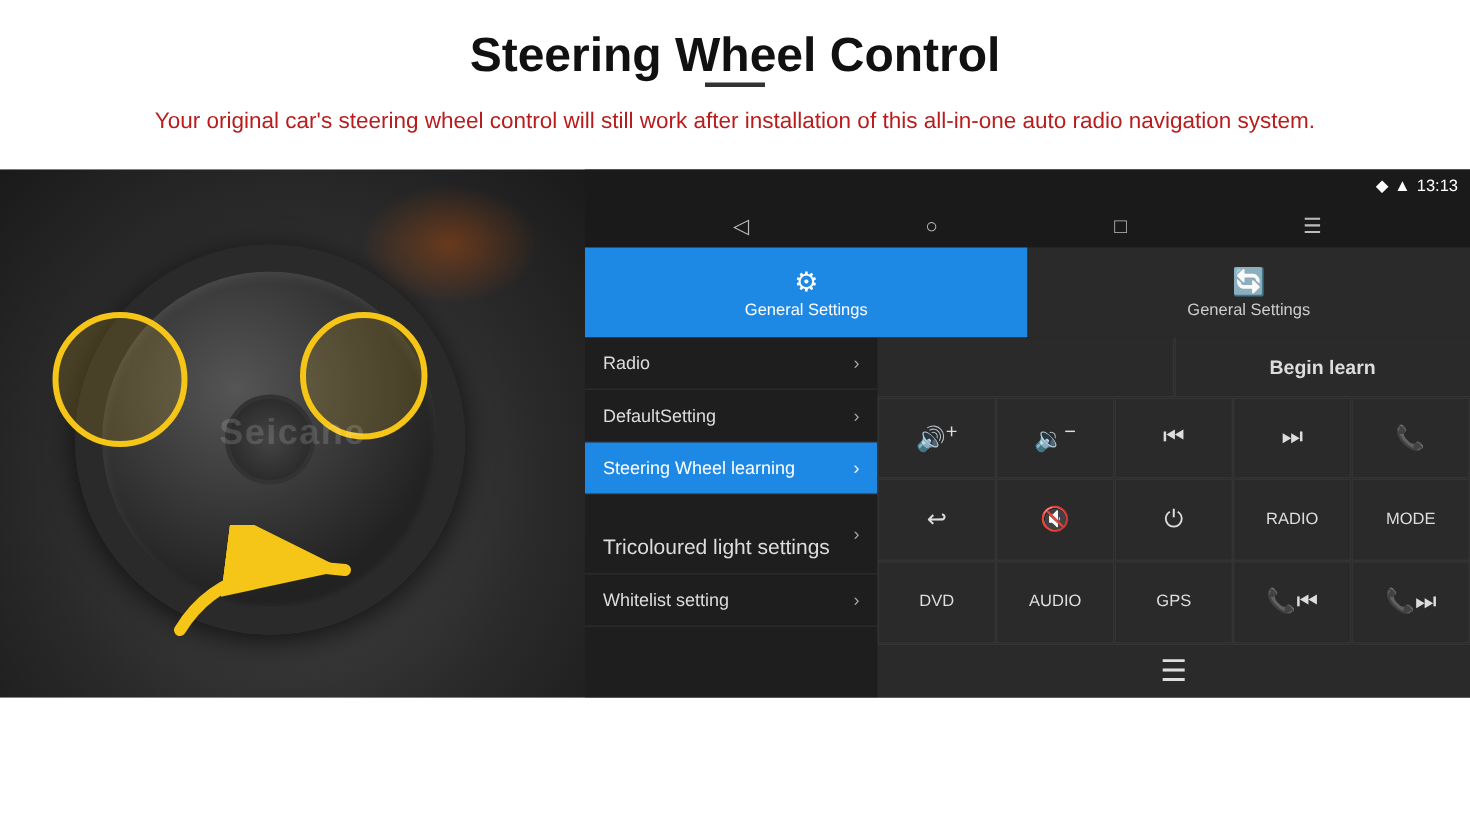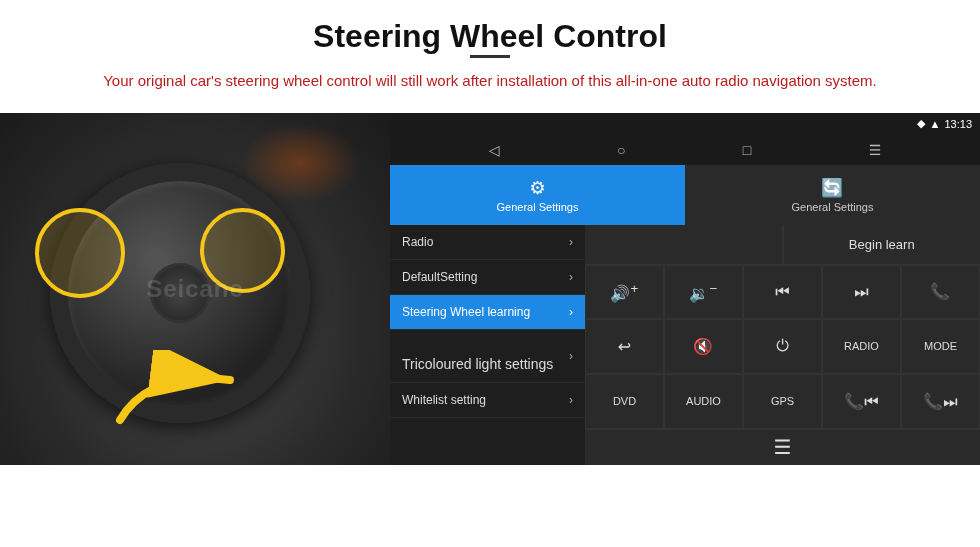--- a/index.html
+++ b/index.html
@@ -256,20 +256,21 @@
     .control-area {
       flex: 1;
       display: flex;
       flex-direction: column;
     }
 
     .control-row-top {
       height: 40px;
       display: flex;
       border-bottom: 1px solid #333;
+      font-weight: bold;
     }
 
     .begin-learn-cell {
       flex: 1;
       display: flex;
       align-items: center;
       justify-content: center;
       background: #2a2a2a;
       color: #ddd;
       font-size: 13px;

